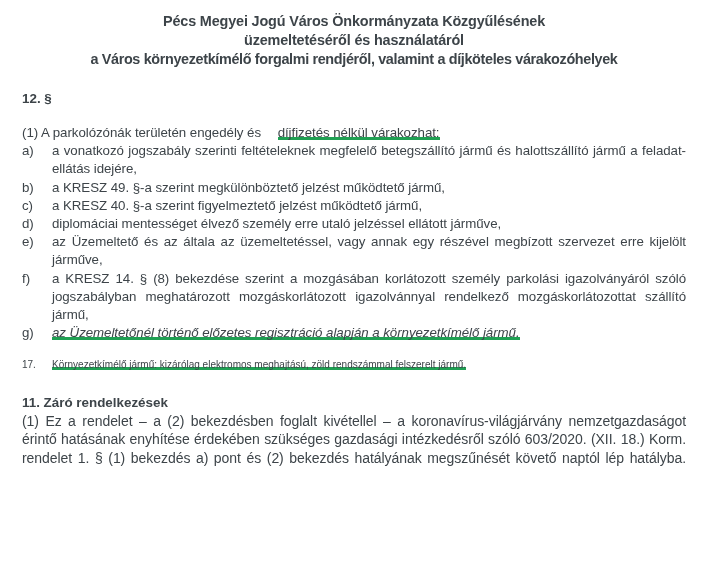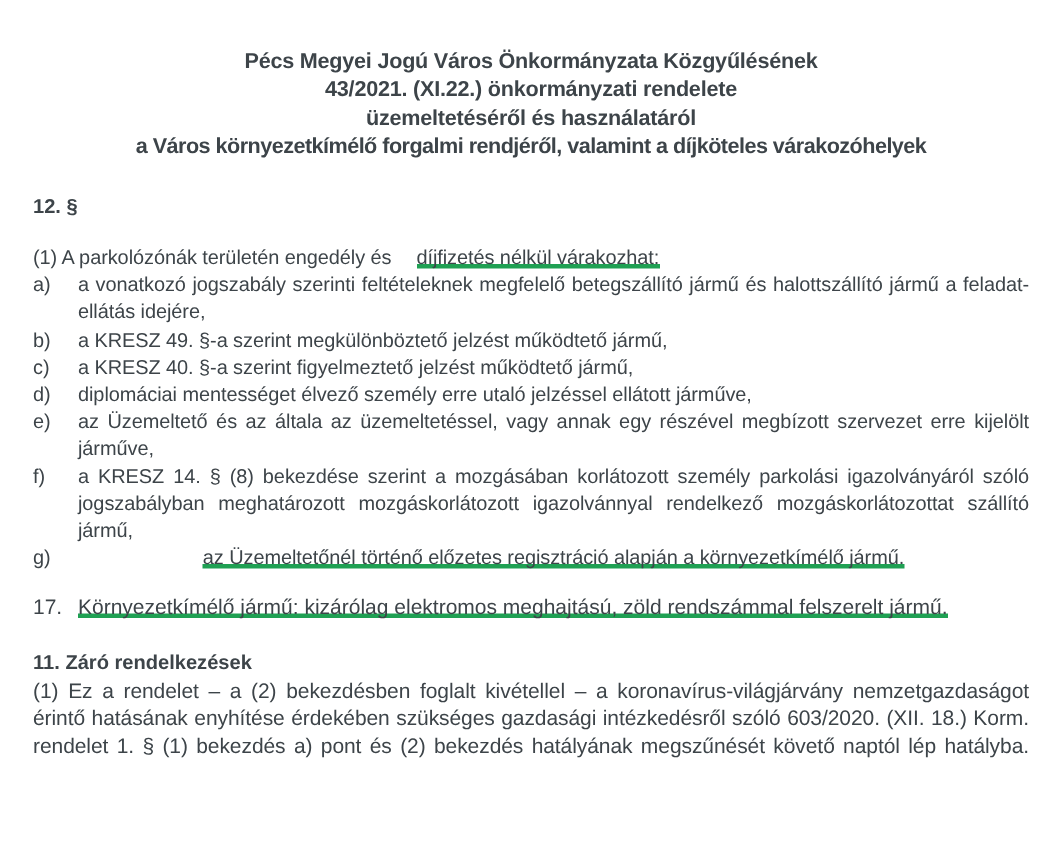--- a/index.html
+++ b/index.html
@@ -16,21 +16,21 @@
     color: #3d4449;
     -webkit-font-smoothing: antialiased;
   }
 
   .page {
     position: relative;
     width: 708px;
     height: 509px;
     background: #ffffff;
     box-sizing: border-box;
-    padding: 28px 22px 0 22px;
+    padding: 8px 22px 0 22px;
   }
 
   
   .doc-header {
     text-align: center;
     font-weight: bold;
     font-size: 14.4px;
     line-height: 19px;
     letter-spacing: -0.15px;
     margin: 4px 0 0 0;
@@ -76,30 +76,30 @@
     text-justify: inter-word;
   }
   .lettered-list > li .marker {
     position: absolute;
     left: 0;
     top: 0;
     width: 24px;
     text-align: left;
   }
   .lettered-list > li .item-text { display: block; }
-  .lettered-list > li:last-child .item-text { text-align: center; }
+  .lettered-list > li:last-child .item-text { text-align: left; font-style: italic; }
 
   
   .numbered-item {
     position: relative;
     padding-left: 30px;
     margin-top: 14px;
     text-align: justify;
     text-justify: inter-word;
-    font-size: 14px;
+    font-size: 10px;
     line-height: 18.2px;
   }
   .numbered-item .marker {
     position: absolute;
     left: 0;
     top: 0;
     width: 26px;
     text-align: left;
   }
 
@@ -144,21 +144,20 @@
   
   .justify-all { text-align: justify; text-align-last: left; }
 </style>
 </head>
 <body>
 
 <div class="page">
 
   <div class="doc-header">
     <span class="hline">Pécs Megyei Jogú Város Önkormányzata Közgyűlésének</span>
-    <span class="hline">43/2021. (XI.22.) önkormányzati rendelete</span>
     <span class="hline">üzemeltetéséről és használatáról</span>
     <span class="hline wide">a Város környezetkímélő forgalmi rendjéről, valamint a díjköteles várakozóhelyek</span>
   </div>
 
   <div class="section-mark sm-para12">12. §</div>
 
   <div class="body-block">
 
     <div class="intro-line">
       <span>(1) A parkolózónák területén engedély és </span><span class="hl">díjfizetés nélkül várakozhat:</span>

